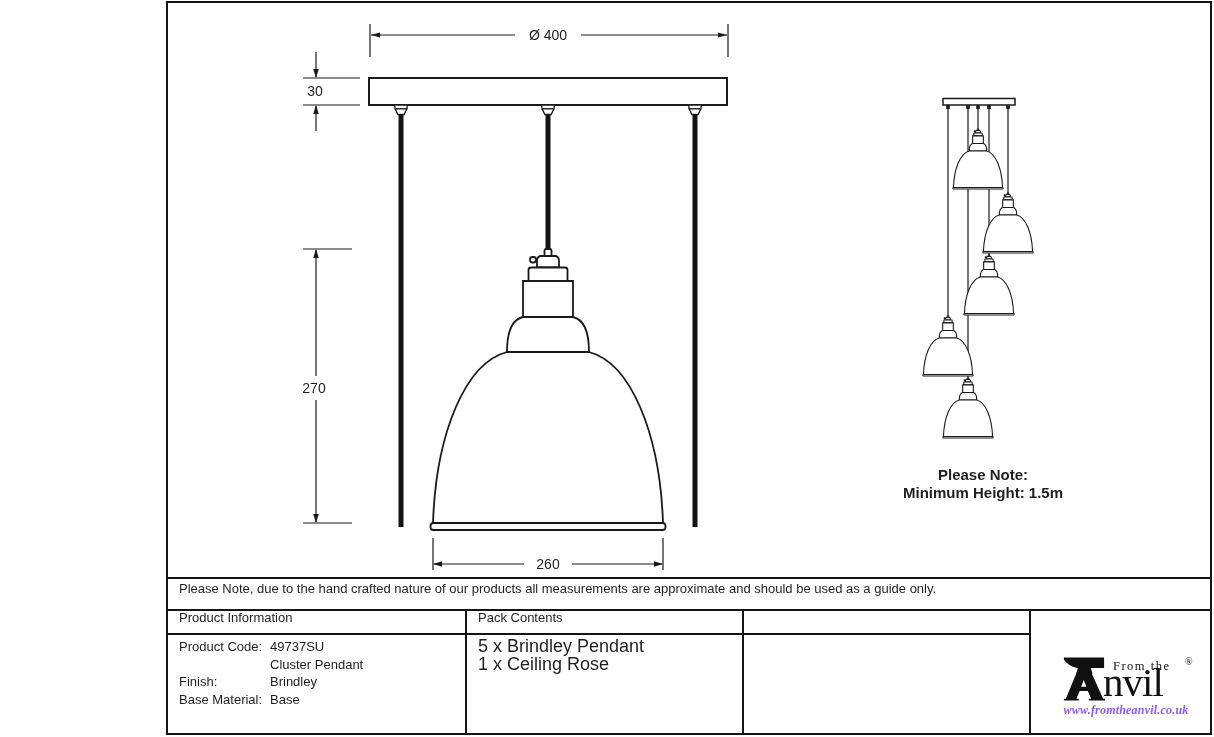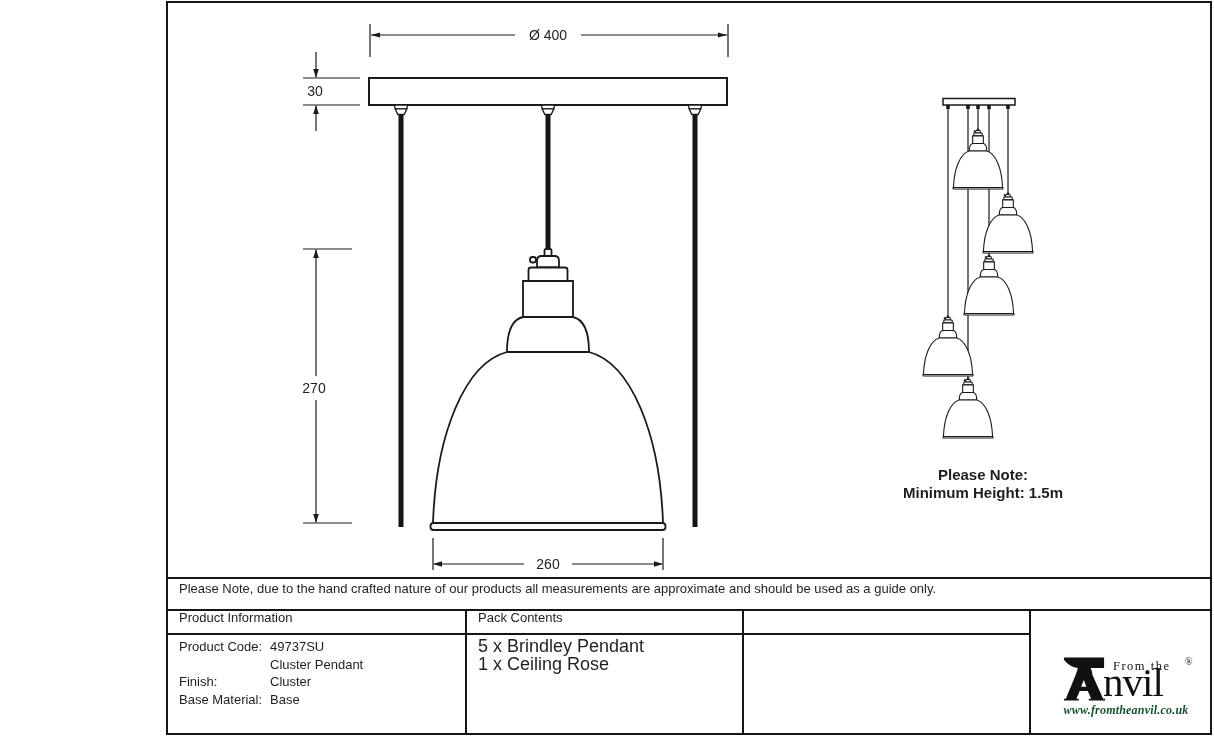--- a/index.html
+++ b/index.html
@@ -27,21 +27,21 @@
   .info-label{width:91px;flex:0 0 91px;}
   .pack-col{left:478px;top:638px;width:255px;font-size:18px;line-height:17.6px;}
   .pack-line{min-height:17.6px;}
   
   .logo{left:1050px;top:637px;width:150px;height:66px;font-family:"Liberation Serif",serif;margin-top:16px;}
   .anvil-a{position:absolute;left:12px;top:3px;width:44px;height:47px;}
   .from-the{position:absolute;left:63px;top:6px;font-size:12.5px;letter-spacing:1.5px;color:#111;}
   .brand{position:absolute;left:53px;top:5px;font-size:41px;letter-spacing:-1px;color:#111;}
   .reg{position:absolute;left:135px;top:3px;font-size:10px;color:#111;}
   .logo-url{position:absolute;left:0;top:50px;width:152px;text-align:center;
-            font-style:italic;font-weight:bold;font-size:12px;letter-spacing:0.2px;color:#14532d;}
+            font-style:italic;font-weight:bold;font-size:12px;letter-spacing:0.2px;color:#8b5cf6;}
 </style>
 </head>
 <body>
 
 <div class="abs frame"></div>
 
 <div class="abs hline" style="left:166px;top:577px;width:1046px;height:2px;"></div>
 <div class="abs hline" style="left:166px;top:609px;width:1046px;height:2px;"></div>
 <div class="abs hline" style="left:166px;top:633px;width:865px;height:2px;"></div>
 
@@ -154,21 +154,21 @@
   <div class="info-row">
     <span class="info-label">Product Code:</span>
     <span class="info-value">49737SU</span>
   </div>
   <div class="info-row">
     <span class="info-label"></span>
     <span class="info-value">Cluster Pendant</span>
   </div>
   <div class="info-row">
     <span class="info-label">Finish:</span>
-    <span class="info-value">Cluster</span>
+    <span class="info-value">Brindley</span>
   </div>
   <div class="info-row">
     <span class="info-label">Base Material:</span>
     <span class="info-value">Base</span>
   </div>
 </div>
 
 <div class="abs pack-col">
   <div class="pack-line">5 x Brindley Pendant</div>
   <div class="pack-line">1 x Ceiling Rose</div>

